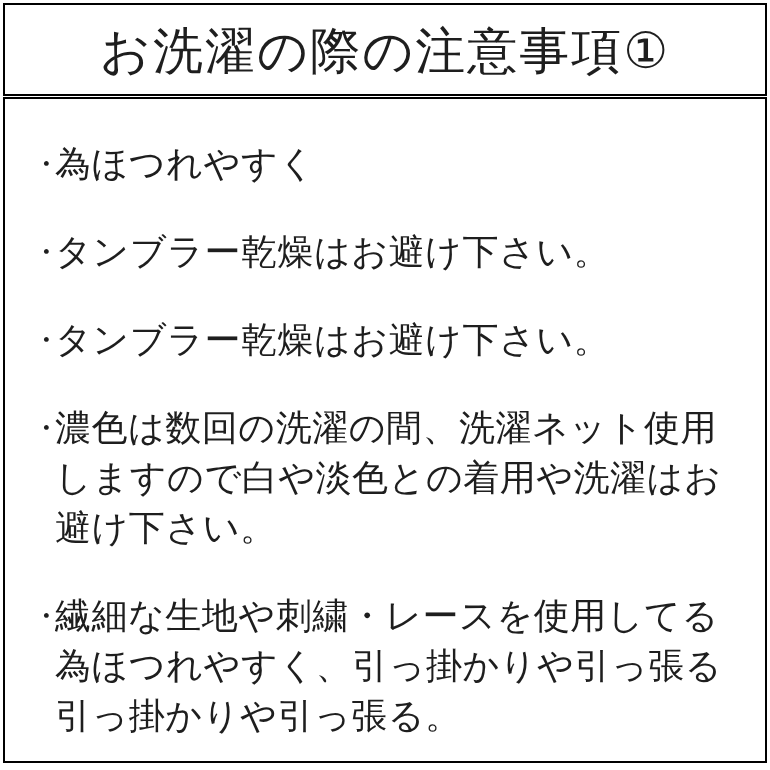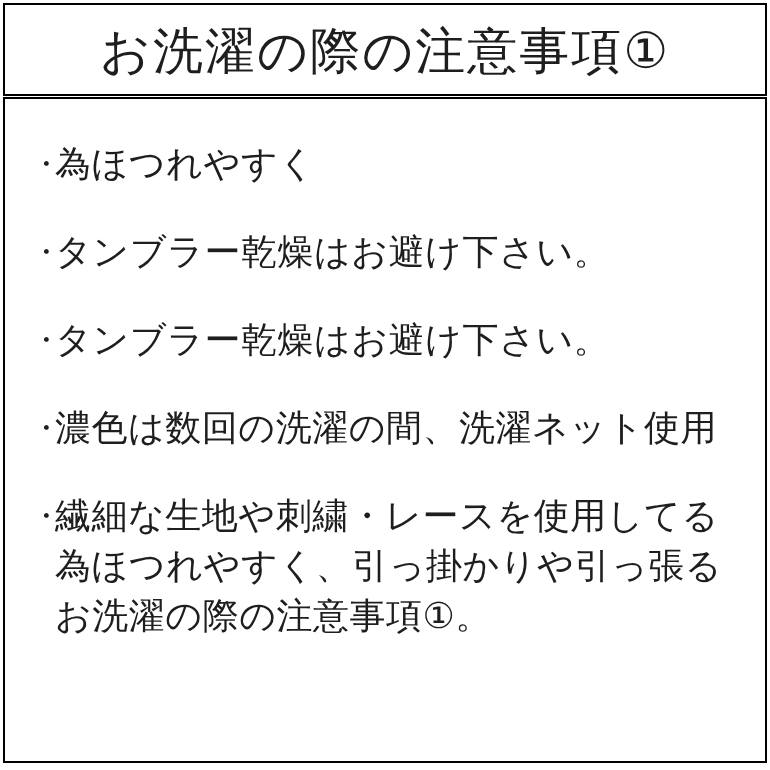--- a/index.html
+++ b/index.html
@@ -91,26 +91,28 @@
       <span class="bullet-marker">・</span>
       <span class="bullet-lines">
         <span class="bullet-line">タンブラー乾燥はお避け下さい。</span>
       </span>
     </div>
 
     <div class="bullet-item">
       <span class="bullet-marker">・</span>
       <span class="bullet-lines">
         <div class="bullet-line">濃色は数回の洗濯の間、洗濯ネット使用</div>
+        <div class="bullet-line">しますので白や淡色との着用や洗濯はお</div>
+        <div class="bullet-line">避け下さい。</div>
       </span>
     </div>
 
     <div class="bullet-item">
       <span class="bullet-marker">・</span>
       <span class="bullet-lines">
         <div class="bullet-line">繊細な生地や刺繍・レースを使用してる</div>
         <div class="bullet-line">為ほつれやすく、引っ掛かりや引っ張る</div>
-        <div class="bullet-line">お洗濯の際の注意事項①。</div>
+        <div class="bullet-line">引っ掛かりや引っ張る。</div>
       </span>
     </div>
 
   </div>
 </div>
 
 </body></html>

